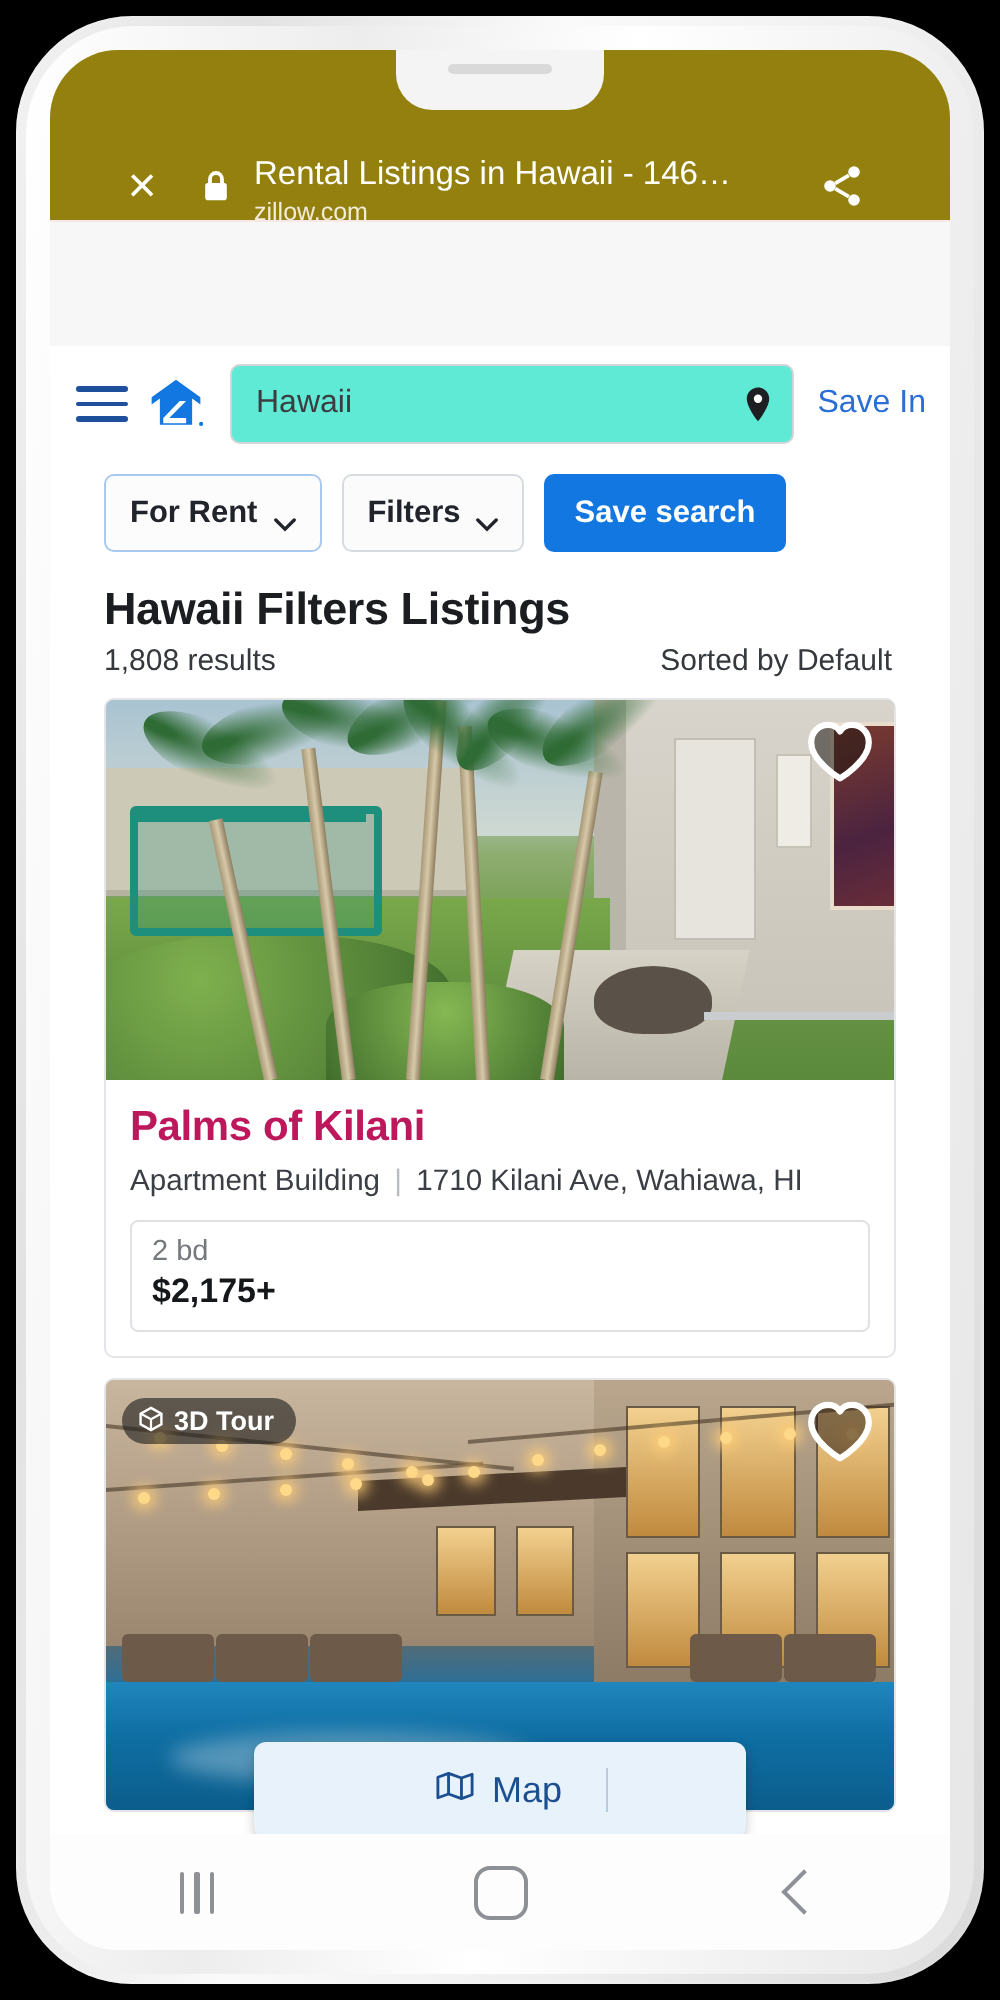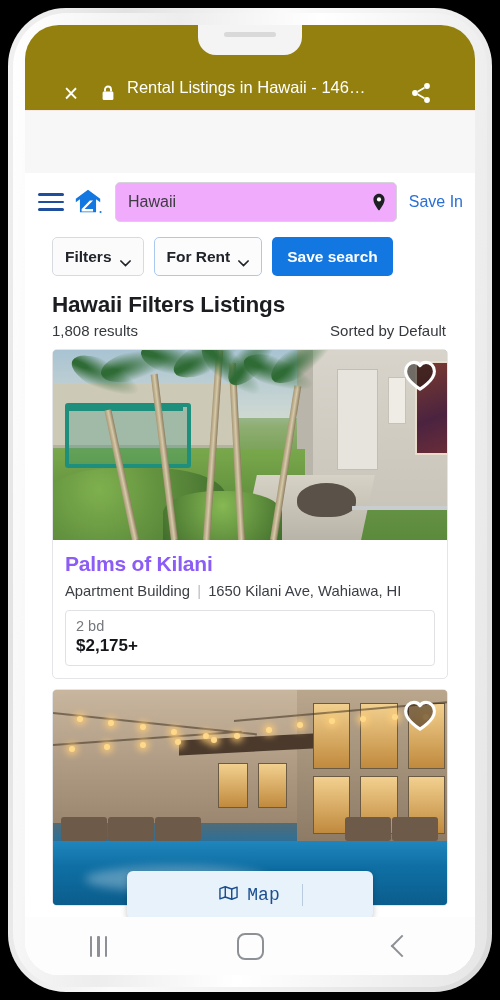--- a/index.html
+++ b/index.html
@@ -73,21 +73,21 @@
 
   
   .zheader{
     display:flex; align-items:center; height:58px; padding:0 8px 0 13px; background:#fff;
   }
   .burger{ width:26px; height:18px; display:flex; flex-direction:column; justify-content:space-between; flex:0 0 auto; }
   .burger i{ display:block; height:2.6px; border-radius:2px; background:#1f4f9c; }
   .zlogo{ width:30px; height:30px; margin-left:9px; flex:0 0 auto; }
   .searchbox{
     flex:1 1 auto; margin-left:12px; height:38px;
-    border:1px solid #d4d4d8; border-radius:5px; background:#f0abfc;
+    border:1px solid #d4d4d8; border-radius:5px; background:#5eead4;
     display:flex; align-items:center; padding:0 10px 0 12px; min-width:0;
   }
   .searchbox .sval{ flex:1 1 auto; font-size:16px; color:#3c3c41; white-space:nowrap; overflow:hidden;}
   .pin{ width:14px; height:18px; flex:0 0 auto;}
   .signin{ flex:0 0 auto; margin-left:12px; margin-right:4px; font-size:16px; color:#2a6fd6; }
 
   
   .filters{ display:flex; align-items:center; gap:10px; padding:6px 0 14px 27px; background:#fff;}
   .pill{
     height:37px; border-radius:5px; display:flex; align-items:center; gap:8px;
@@ -117,34 +117,34 @@
 
   .heart{ position:absolute; right:10px; top:10px; width:34px; height:31px; }
 
   .badge3d{
     position:absolute; left:8px; top:9px; height:23px; border-radius:12px;
     background:rgba(30,30,30,.62); color:#fff; display:flex; align-items:center;
     gap:5px; padding:0 11px 0 8px; font-size:13.5px; font-weight:700;
   }
 
   .cbody{ padding:12px 12px 12px 12px;}
-  .cname{ font-size:21px; font-weight:700; color:#8b5cf6; letter-spacing:-.2px;}
+  .cname{ font-size:21px; font-weight:700; color:#be185d; letter-spacing:-.2px;}
   .cmeta{ font-size:14.8px; color:#3b3e44; margin-top:7px;}
   .cmeta .sep{ color:#b9bcc1; padding:0 3px;}
   .unitrow{ display:flex; gap:10px; margin-top:11px;}
   .unit{ flex:1 1 0; border:1px solid #e0e1e5; border-radius:4px; padding:7px 10px 9px 10px;}
   .ubd{ font-size:14.5px; color:#75787d;}
   .uprice{ font-size:17px; font-weight:700; color:#15171b; margin-top:2px;}
 
   
   .mapsort{
     position:absolute; left:50%; transform:translateX(-50%); bottom:56px;
     height:48px; min-width:246px; background:#e8f2fb; border-radius:6px;
     display:flex; align-items:center; justify-content:center;
-    box-shadow:0 2px 6px rgba(0,0,0,.22); z-index:40;font-family:Liberation Mono, monospace;
+    box-shadow:0 2px 6px rgba(0,0,0,.22); z-index:40;
   }
   .ms-item{ display:flex; align-items:center; gap:9px; padding:0 22px; font-size:18px; color:#1b4f8f;}
   .ms-div{ width:1px; height:22px; background:#b9ccdf;}
 
   
   .navbar{
     position:absolute; left:0; bottom:0; width:450px; height:58px;
     background:#fdfdfd; display:flex; align-items:center; justify-content:space-around;
     z-index:50;
   }
@@ -206,20 +206,21 @@
 
       <div class="cct-lock">
         <svg viewBox="0 0 14 17" width="14" height="17">
           <path d="M4 7V5a3 3 0 0 1 6 0v2" fill="none" stroke="#fff" stroke-width="1.9"></path>
           <rect x="1.6" y="7" width="10.8" height="8.6" rx="1.4" fill="#fff"></rect>
         </svg>
       </div>
 
       <div class="cct-titlewrap">
         <div class="cct-title">Rental Listings in Hawaii - 146…</div>
+        <div class="cct-host">zillow.com</div>
       </div>
 
       <div class="cct-share">
         <svg viewBox="0 0 24 24" width="24" height="24">
           <circle cx="18" cy="5" r="2.9" fill="#fff"></circle>
           <circle cx="6" cy="12" r="2.9" fill="#fff"></circle>
           <circle cx="18" cy="19" r="2.9" fill="#fff"></circle>
           <path d="M8.6 10.7l6.8-4M8.6 13.3l6.8 4" stroke="#fff" stroke-width="1.9" fill="none"></path>
         </svg>
       </div>
@@ -254,31 +255,31 @@
               <circle cx="7" cy="6.4" r="2.1" fill="#fff"></circle>
             </svg>
           </div>
         </div>
 
         <div class="signin">Save In</div>
       </div>
 
       <div class="filters">
 
-        <div class="pill">
-          <span>Filters</span>
+        <div class="pill sel">
+          <span>For Rent</span>
           <span class="chev">
             <svg viewBox="0 0 11 7" width="11" height="7">
               <path d="M.9 1 L5.5 5.6 L10.1 1" fill="none" stroke="#21242b" stroke-width="1.7" stroke-linecap="round"></path>
             </svg>
           </span>
         </div>
 
-        <div class="pill sel">
-          <span>For Rent</span>
+        <div class="pill">
+          <span>Filters</span>
           <span class="chev">
             <svg viewBox="0 0 11 7" width="11" height="7">
               <path d="M.9 1 L5.5 5.6 L10.1 1" fill="none" stroke="#21242b" stroke-width="1.7" stroke-linecap="round"></path>
             </svg>
           </span>
         </div>
 
         <button class="savebtn">Save search</button>
       </div>
 
@@ -331,21 +332,21 @@
                 <path d="M17 29.2S2.6 20.6 2.6 11.2C2.6 6 6.5 2.4 11 2.4c2.8 0 5 1.5 6 3.3 1-1.8 3.2-3.3 6-3.3 4.5 0 8.4 3.6 8.4 8.8 0 9.4-14.4 18-14.4 18z" fill="rgba(30,22,18,.55)" stroke="#ffffff" stroke-width="3.1" stroke-linejoin="round"></path>
               </svg>
             </div>
           </div>
 
           <div class="cbody">
             <div class="cname">Palms of Kilani</div>
             <div class="cmeta">
               <span>Apartment Building</span>
               <span class="sep">|</span>
-              <span>1650 Kilani Ave, Wahiawa, HI</span>
+              <span>1710 Kilani Ave, Wahiawa, HI</span>
             </div>
             <div class="unitrow">
               <div class="unit">
                 <div class="ubd">2 bd</div>
                 <div class="uprice">$2,175+</div>
               </div>
             </div>
           </div>
         </div>
 
@@ -386,20 +387,29 @@
               <div class="bulb" style="left:78%;top:12%;"></div>
               <div class="bulb" style="left:86%;top:11%;"></div>
               <div class="bulb" style="left:94%;top:11%;"></div>
               <div class="bulb" style="left:4%;top:26%;"></div>
               <div class="bulb" style="left:13%;top:25%;"></div>
               <div class="bulb" style="left:22%;top:24%;"></div>
               <div class="bulb" style="left:31%;top:23%;"></div>
               <div class="bulb" style="left:40%;top:22%;"></div>
             </div>
 
+            <div class="badge3d">
+              <span>
+                <svg viewBox="0 0 14 14" width="13" height="13">
+                  <path d="M7 1 12.6 4.1 12.6 9.9 7 13 1.4 9.9 1.4 4.1z" fill="none" stroke="#fff" stroke-width="1.3"></path>
+                  <path d="M1.6 4.2 7 7.1 12.4 4.2M7 7.1V13" fill="none" stroke="#fff" stroke-width="1.2"></path>
+                </svg>
+              </span>
+              <span>3D Tour</span>
+            </div>
 
             <div class="heart">
               <svg viewBox="0 0 34 31" width="34" height="31">
                 <path d="M17 29.2S2.6 20.6 2.6 11.2C2.6 6 6.5 2.4 11 2.4c2.8 0 5 1.5 6 3.3 1-1.8 3.2-3.3 6-3.3 4.5 0 8.4 3.6 8.4 8.8 0 9.4-14.4 18-14.4 18z" fill="rgba(40,26,18,.55)" stroke="#ffffff" stroke-width="3.1" stroke-linejoin="round"></path>
               </svg>
             </div>
           </div>
         </div>
       </div>
 

